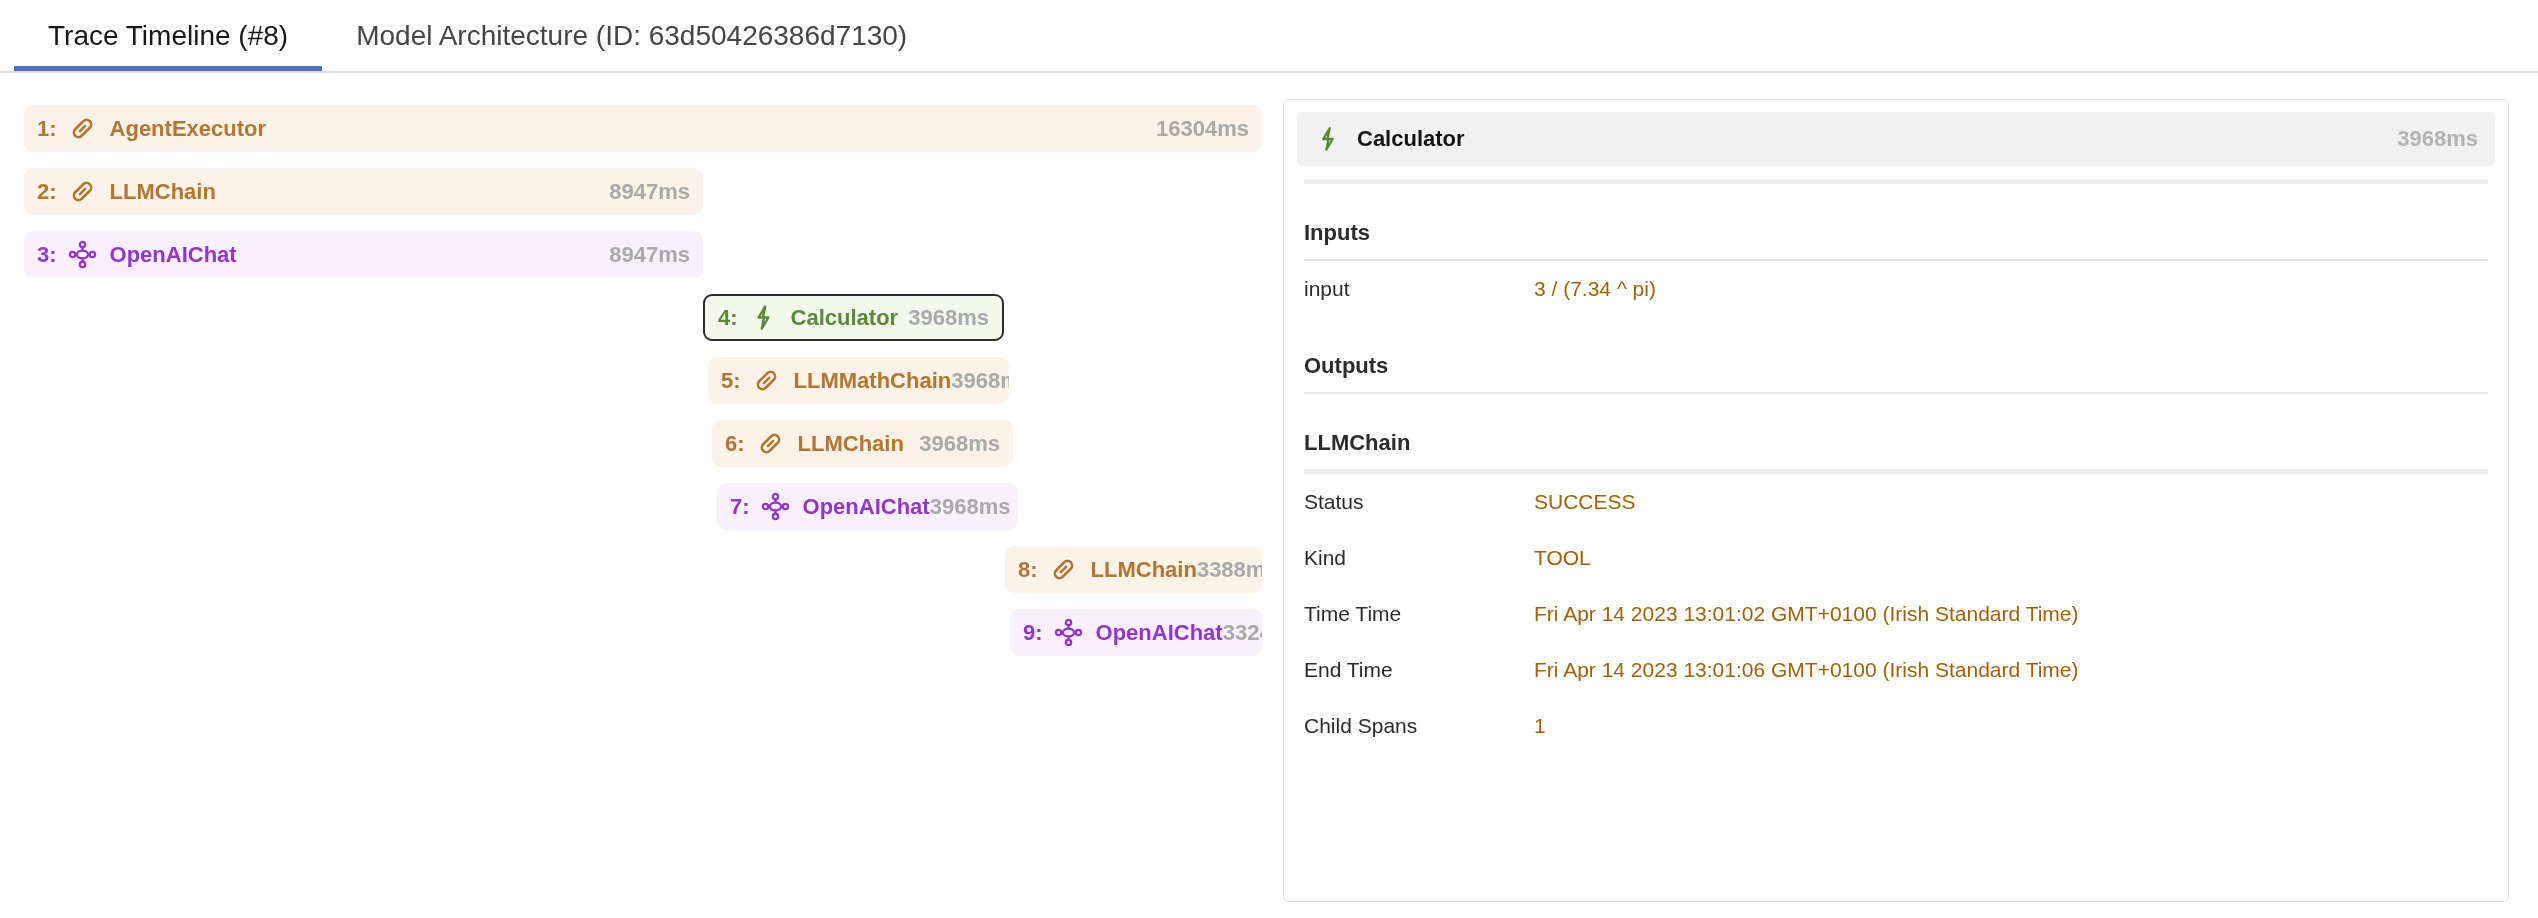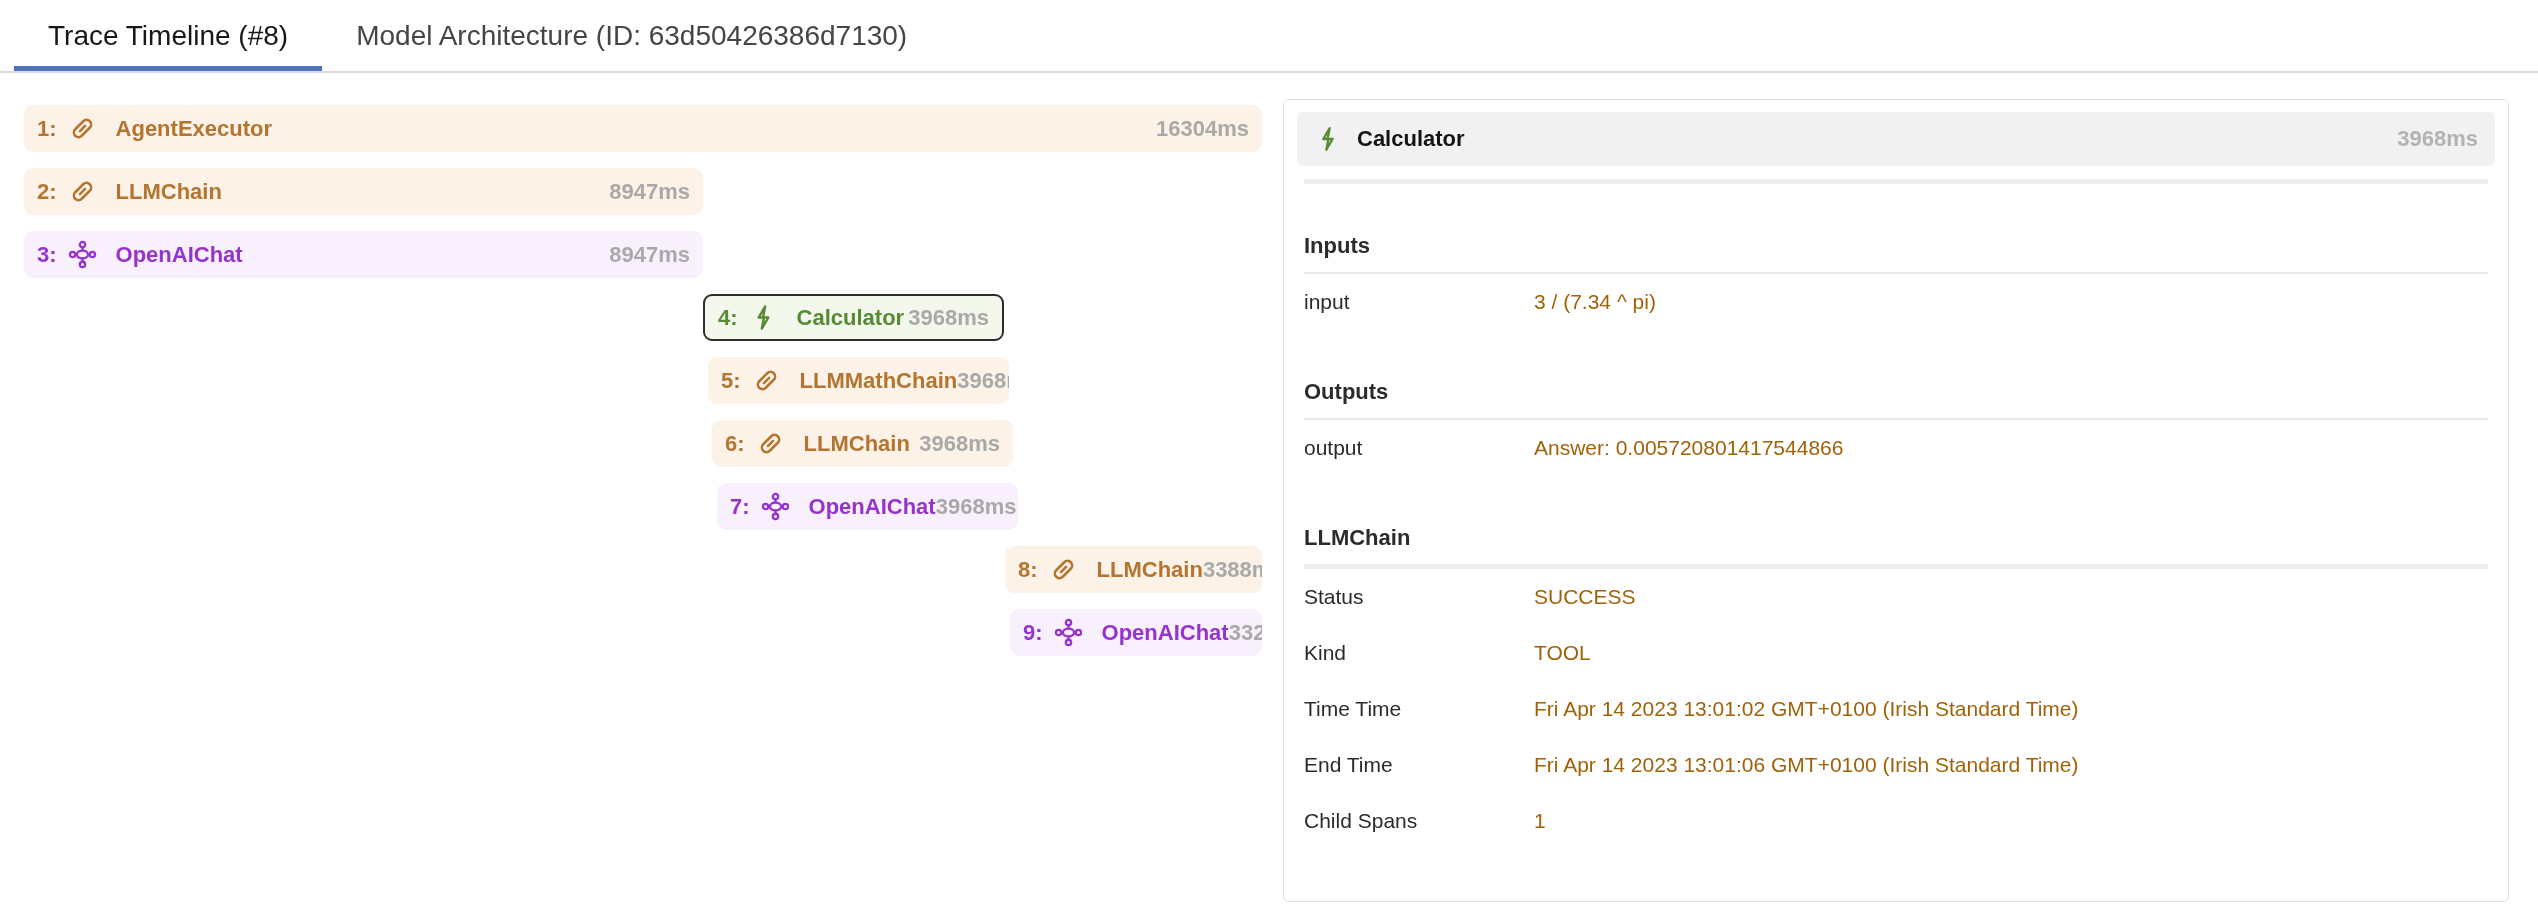--- a/index.html
+++ b/index.html
@@ -36,21 +36,21 @@
     display:flex;align-items:center;
     padding:0 13px;box-sizing:border-box;
     overflow:hidden;white-space:nowrap;
     font-size:22px;font-weight:700;
     cursor:pointer;
   }
   .bar.selected{border:2px solid #2d2d2d;}
   .bar .idx{flex:0 0 auto;margin-right:11px;}
   .bar .bicon{flex:0 0 auto;width:29px;height:29px;margin-right:13px;}
   .bar .bicon svg{width:100%;height:100%;display:block;}
-  .bar .bname{flex:0 0 auto;margin-left:6px;}
+  .bar .bname{flex:0 0 auto;}
   .bar .bdur{flex:0 0 auto;margin-left:auto;color:#a9a9a9;}
 
   
   .detail-card{
     position:absolute;left:1283px;top:99px;width:1226px;height:803px;
     border:1px solid #e0e0e0;border-radius:6px;
     background:#fff;box-sizing:border-box;
     padding:12px 13px;
   }
   .detail-header{
@@ -58,21 +58,21 @@
     display:flex;align-items:center;
     padding:0 17px;box-sizing:border-box;
   }
   .dh-icon{width:28px;height:28px;margin-right:15px;flex:0 0 auto;}
   .dh-icon svg{width:100%;height:100%;display:block;}
   .dh-title{font-size:22px;font-weight:700;color:#141414;}
   .dh-dur{margin-left:auto;font-size:22px;font-weight:700;color:#b3b3b3;}
 
   .detail-body{padding:0 7px;}
   .result-heading{margin-top:40px;font-size:23px;font-weight:700;color:#2b2b2b;line-height:26px;}
-  .sec-heading{margin-top:49px;font-size:22px;font-weight:700;color:#2b2b2b;line-height:26px;}
+  .sec-heading{margin-top:36px;font-size:22px;font-weight:700;color:#2b2b2b;line-height:26px;}
   .divider{margin-top:13px;}
   .divider.thick{height:5px;background:#ededed;}
   .divider.thin{height:2px;background:#e8e8e8;}
   .kv-row{
     display:grid;grid-template-columns:230px 1fr;
     box-sizing:border-box;height:56px;padding-top:15px;
     font-size:21px;line-height:25px;
   }
   .kv-label{font-weight:400;color:#2b2b2b;}
   .kv-value{color:#a16207;}
@@ -233,24 +233,20 @@
       <div class="divider thick"></div>
 
     <div class="sec-heading">Inputs</div>
         <div class="divider thin"></div>
         <div class="kv-row">
           <span class="kv-label">input</span>
           <span class="kv-value">3 / (7.34 ^ pi)</span>
         </div>
         <div class="sec-heading">Outputs</div>
         <div class="divider thin"></div>
-        <div class="kv-row">
-          <span class="kv-label">output</span>
-          <span class="kv-value">Answer: 0.005720801417544866</span>
-        </div>
         <div class="sec-heading">LLMChain</div>
         <div class="divider thick"></div>
         <div class="kv-row">
           <span class="kv-label">Status</span>
           <span class="kv-value">SUCCESS</span>
         </div>
         <div class="kv-row">
           <span class="kv-label">Kind</span>
           <span class="kv-value">TOOL</span>
         </div>

